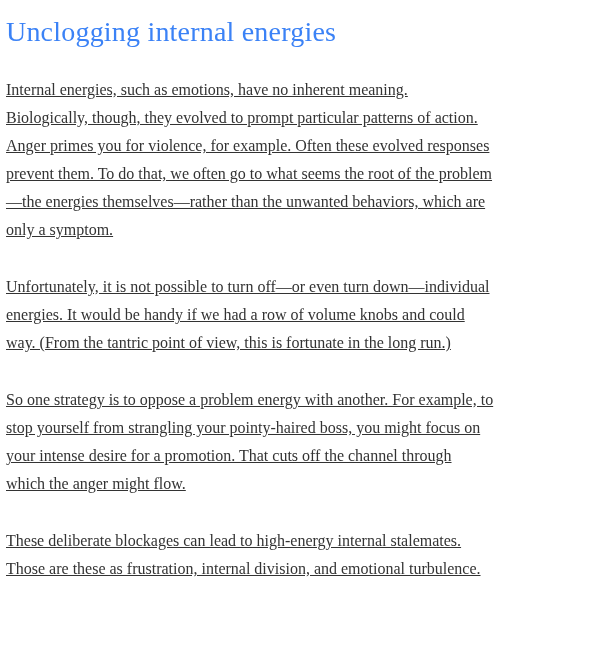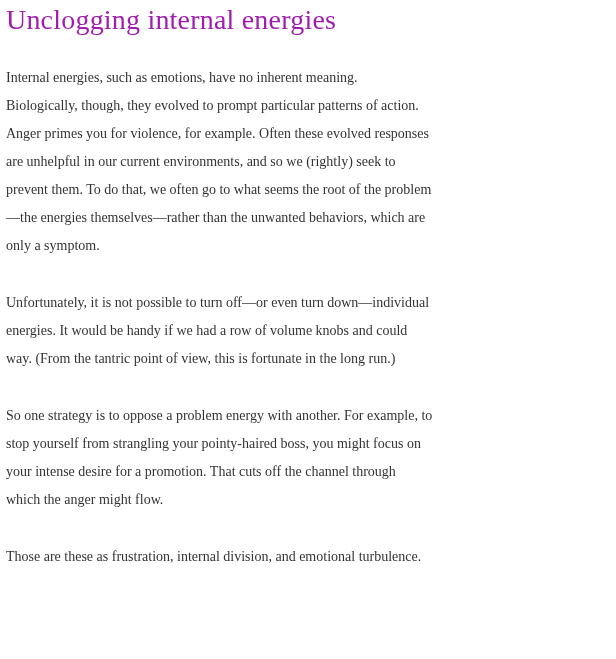--- a/index.html
+++ b/index.html
@@ -14,64 +14,65 @@
     padding: 2px 5px 0 6px;
     font-family: "Liberation Serif", "DejaVu Serif", serif;
     color: #333333;
     background: #ffffff;
   }
   h1.article-heading {
     font-size: 28px;
     font-weight: 400;
     line-height: 36px;
     letter-spacing: 0.2px;
-    margin: 0 0 26px 0;
-    color: #a21caf;
+    margin: 12px 0 26px 0;
+    color: #3b82f6;
     white-space: nowrap;
   }
   p.para {
-    font-size: 14px;
+    font-size: 16px;
     line-height: 28px;
     margin: 0 0 29px 0;
+    text-decoration: underline;
   }
   p.para:last-child {
     margin-bottom: 0;
   }
   .line {
     display: block;
     white-space: nowrap;
   }
 </style>
 </head>
 <body>
 
 <div class="page">
 
   <h1 class="article-heading">Unclogging internal energies</h1>
 
   <p class="para">
     <span class="line">Internal energies, such as emotions, have no inherent meaning.</span>
     <span class="line">Biologically, though, they evolved to prompt particular patterns of action.</span>
     <span class="line">Anger primes you for violence, for example. Often these evolved responses</span>
-    <span class="line">are unhelpful in our current environments, and so we (rightly) seek to</span>
     <span class="line">prevent them. To do that, we often go to what seems the root of the problem</span>
     <span class="line">—the energies themselves—rather than the unwanted behaviors, which are</span>
     <span class="line">only a symptom.</span>
   </p>
 
   <p class="para">
     <span class="line">Unfortunately, it is not possible to turn off—or even turn down—individual</span>
     <span class="line">energies. It would be handy if we had a row of volume knobs and could</span>
     <span class="line">way. (From the tantric point of view, this is fortunate in the long run.)</span>
   </p>
 
   <p class="para">
     <span class="line">So one strategy is to oppose a problem energy with another. For example, to</span>
     <span class="line">stop yourself from strangling your pointy-haired boss, you might focus on</span>
     <span class="line">your intense desire for a promotion. That cuts off the channel through</span>
     <span class="line">which the anger might flow.</span>
   </p>
 
   <p class="para">
+    <span class="line">These deliberate blockages can lead to high-energy internal stalemates.</span>
     <span class="line">Those are these as frustration, internal division, and emotional turbulence.</span>
   </p>
 
 </div>
 
 </body></html>

